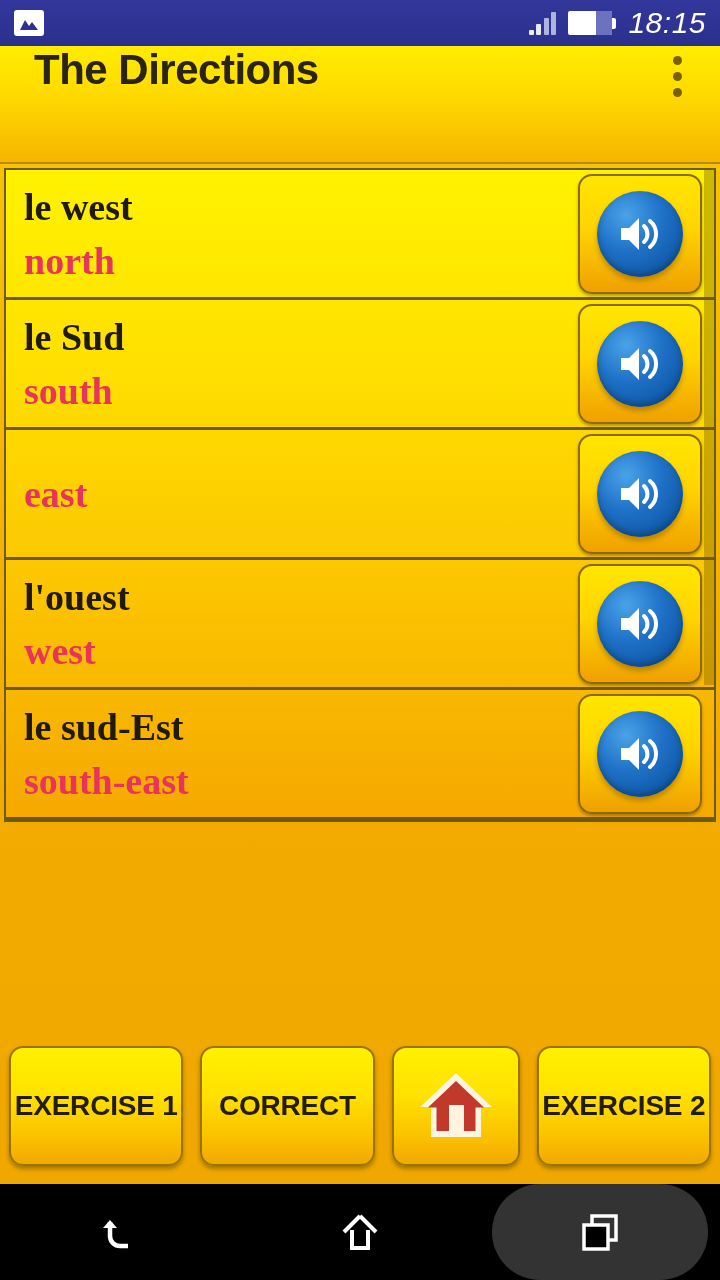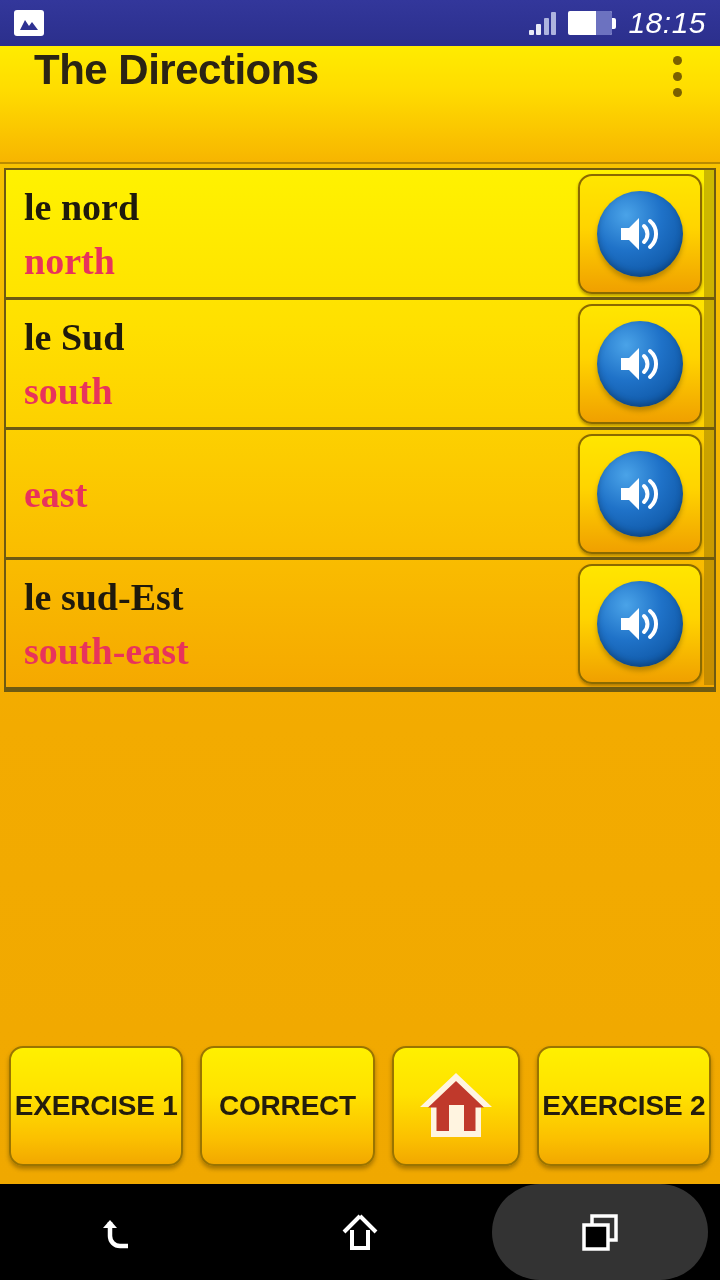--- a/index.html
+++ b/index.html
@@ -176,21 +176,20 @@
     background:rgba(120,95,0,.38);
   }
 
   
   .btnbar {
     margin-top:auto;
     display:flex;
     gap:17px;
     padding:0 9px 18px 9px;
     flex:0 0 auto;
-    justify-content:flex-end;
   }
   .btn {
     flex:1 1 0;
     height:120px;
     border:2px solid #9a7400;
     border-radius:14px;
     background:linear-gradient(180deg,#fff000 0%,#ffe200 40%,#fbc000 78%,#f2a800 100%);
     display:flex; align-items:center; justify-content:center;
     box-shadow:0 3px 4px rgba(80,58,0,.45);
     font-family:"Liberation Sans", sans-serif;
@@ -267,21 +266,21 @@
         <span></span>
     </div>
   </div>
 
   <div class="content">
 
     <div class="listwrap">
 
       <div class="row">
           <div class="row-texts">
-            <div class="word">le nord</div>
+            <div class="word">le west</div>
             <div class="trans">north</div>
           </div>
           <div class="spk-btn">
             <div class="spk-circle">
               <svg width="46" height="40" viewBox="0 0 46 40">
                 <path d="M4 14 L12 14 L22 4 L22 36 L12 26 L4 26 Z" fill="#ffffff"></path>
                 <path d="M27 12 A11 11 0 0 1 27 28" fill="none" stroke="#ffffff" stroke-width="4" stroke-linecap="round"></path>
                 <path d="M33 7 A17 17 0 0 1 33 33" fill="none" stroke="#ffffff" stroke-width="4" stroke-linecap="round"></path>
               </svg>
             </div>
@@ -298,20 +297,35 @@
                 <path d="M4 14 L12 14 L22 4 L22 36 L12 26 L4 26 Z" fill="#ffffff"></path>
                 <path d="M27 12 A11 11 0 0 1 27 28" fill="none" stroke="#ffffff" stroke-width="4" stroke-linecap="round"></path>
                 <path d="M33 7 A17 17 0 0 1 33 33" fill="none" stroke="#ffffff" stroke-width="4" stroke-linecap="round"></path>
               </svg>
             </div>
           </div>
         </div>
         <div class="row">
           <div class="row-texts">
             <div class="trans">east</div>
+          </div>
+          <div class="spk-btn">
+            <div class="spk-circle">
+              <svg width="46" height="40" viewBox="0 0 46 40">
+                <path d="M4 14 L12 14 L22 4 L22 36 L12 26 L4 26 Z" fill="#ffffff"></path>
+                <path d="M27 12 A11 11 0 0 1 27 28" fill="none" stroke="#ffffff" stroke-width="4" stroke-linecap="round"></path>
+                <path d="M33 7 A17 17 0 0 1 33 33" fill="none" stroke="#ffffff" stroke-width="4" stroke-linecap="round"></path>
+              </svg>
+            </div>
+          </div>
+        </div>
+        <div class="row">
+          <div class="row-texts">
+            <div class="word">l'ouest</div>
+            <div class="trans">west</div>
           </div>
           <div class="spk-btn">
             <div class="spk-circle">
               <svg width="46" height="40" viewBox="0 0 46 40">
                 <path d="M4 14 L12 14 L22 4 L22 36 L12 26 L4 26 Z" fill="#ffffff"></path>
                 <path d="M27 12 A11 11 0 0 1 27 28" fill="none" stroke="#ffffff" stroke-width="4" stroke-linecap="round"></path>
                 <path d="M33 7 A17 17 0 0 1 33 33" fill="none" stroke="#ffffff" stroke-width="4" stroke-linecap="round"></path>
               </svg>
             </div>
           </div>

